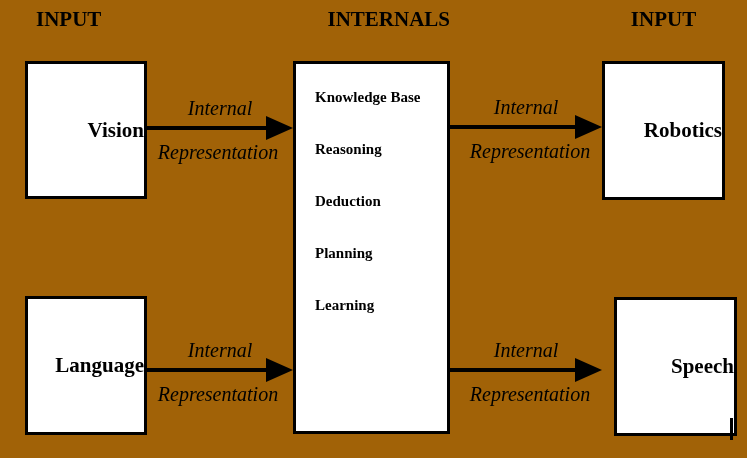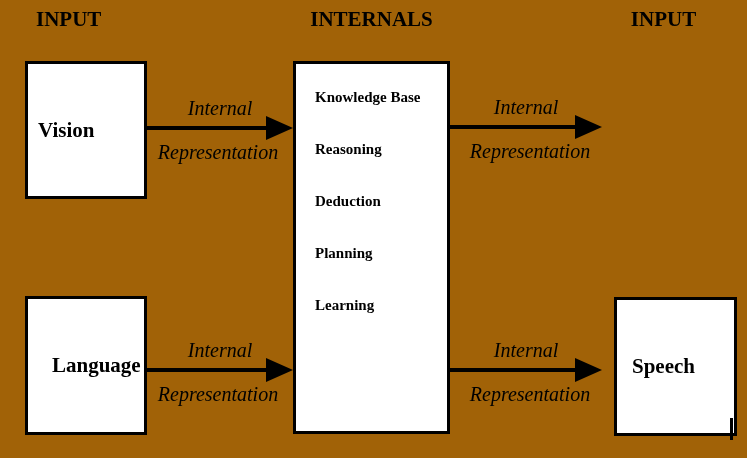--- a/index.html
+++ b/index.html
@@ -24,20 +24,21 @@
     white-space: nowrap;
   }
   .hdr-center { text-align: center; }
   .box {
     position: absolute;
     border: 3px solid #000000;
     background: #ffffff;
     box-sizing: border-box;
     display: flex;
     align-items: center;
+    justify-content: flex-end;
   }
   .box-label {
     font-weight: bold;
     font-size: 21px;
     white-space: nowrap;
   }
   .internals-box {
     position: absolute;
     left: 293px; top: 61px;
     width: 157px; height: 373px;
@@ -79,38 +80,41 @@
     width: 3px; height: 22px;
     background: #000000;
   }
 </style>
 </head>
 <body>
 
 <div class="canvas">
 
   <div class="col-header" style="left:36px;">INPUT</div>
-  <div class="col-header hdr-center" style="left:293px; width:157px;">INTERNALS</div>
+  <div class="col-header hdr-center" style="left:293px; width:157px;text-align:right;">INTERNALS</div>
   <div class="col-header hdr-center" style="left:602px; width:123px;">INPUT</div>
 
   <div class="box" style="left:25px; top:61px; width:122px; height:138px; padding-left:10px;">
     <span class="box-label">Vision</span>
   </div>
   <div class="box" style="left:25px; top:296px; width:122px; height:139px; padding-left:24px;">
     <span class="box-label">Language</span>
   </div>
 
   <div class="internals-box">
     <div class="internals-item" style="width:132px;">Knowledge Base</div>
     <div class="internals-item">Reasoning</div>
     <div class="internals-item">Deduction</div>
     <div class="internals-item">Planning</div>
     <div class="internals-item">Learning</div>
   </div>
 
+  <div class="box" style="left:602px; top:61px; width:123px; height:139px; padding-left:14px;">
+    <span class="box-label">Robotics</span>
+  </div>
   <div class="box" style="left:614px; top:297px; width:123px; height:139px; padding-left:15px;">
     <span class="box-label">Speech</span>
   </div>
 
   <div class="arrow-line" style="left:147px; top:126px; width:122px;"></div>
   <div class="arrow-head" style="left:266px; top:116px;"></div>
   <div class="arrow-label" style="left:147px; top:97px; width:146px;">Internal</div>
   <div class="arrow-label" style="left:140px; top:141px; width:156px;">Representation</div>
 
   <div class="arrow-line" style="left:450px; top:125px; width:128px;"></div>

